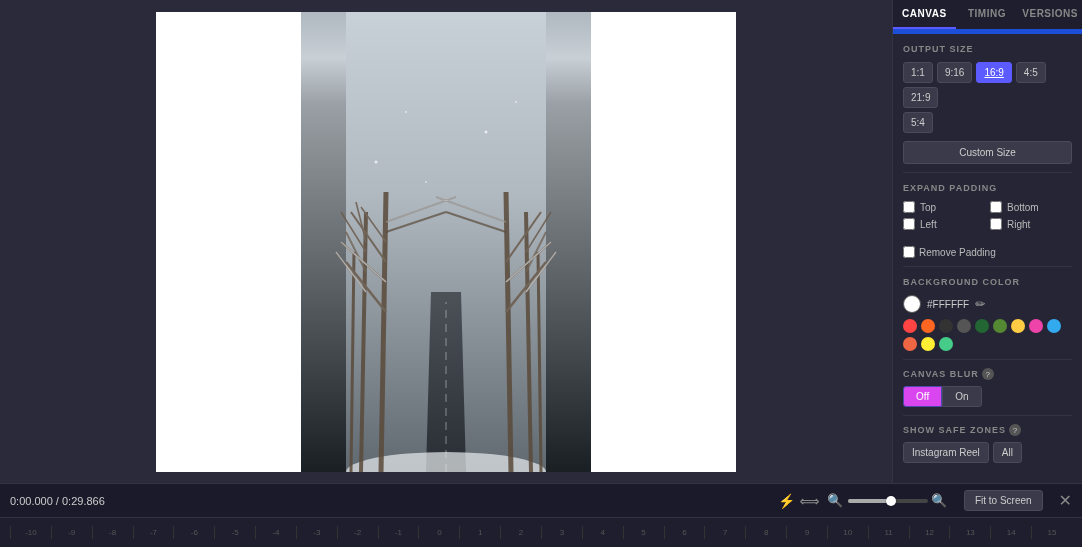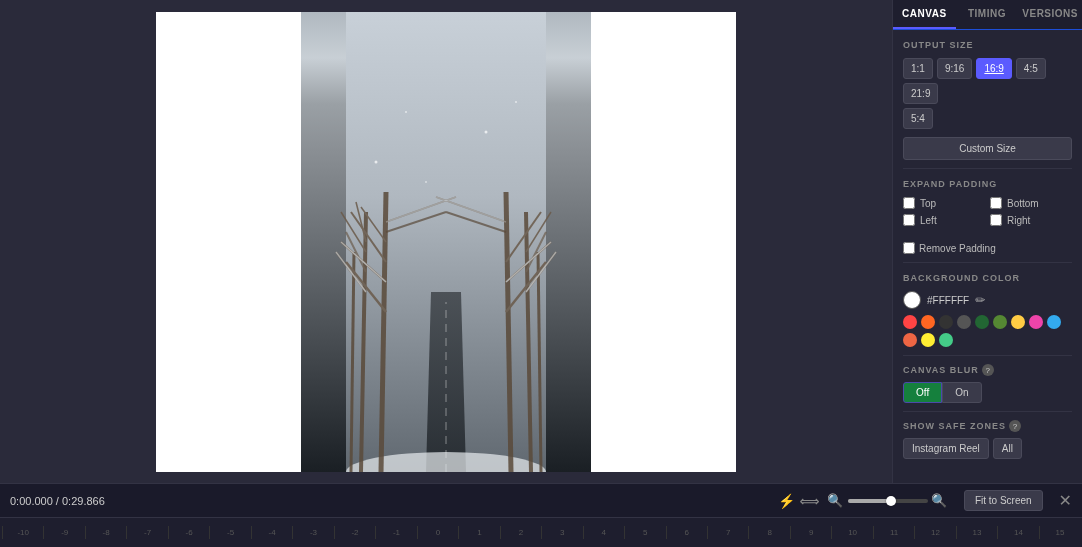--- a/index.html
+++ b/index.html
@@ -92,21 +92,21 @@
       background: #252535;
       display: flex;
       flex-direction: column;
       border-left: 1px solid #333344;
       overflow-y: auto;
     }
 
     
     .tabs {
       display: flex;
-      border-bottom: 1px solid #1d4ed8;
+      border-bottom: 5px solid #1d4ed8;
       background: #1e1e2e;
     }
 
     .tab {
       flex: 1;
       padding: 8px 4px;
       text-align: center;
       font-size: 10px;
       font-weight: bold;
       color: #888;
@@ -275,21 +275,21 @@
 
     .toggle-btn:first-child {
       border-radius: 3px 0 0 3px;
     }
 
     .toggle-btn:last-child {
       border-radius: 0 3px 3px 0;
     }
 
     .toggle-btn.active-off {
-      background: #15803d;
+      background: #d946ef;
       color: #fff;
       border-color: #4a4aaa;
     }
 
     .safe-zone-row {
       display: flex;
       gap: 4px;
       flex-wrap: wrap;
       margin-bottom: 4px;
     }
@@ -398,21 +398,21 @@
       margin-left: 8px;
     }
 
     
     .timeline-area {
       height: 30px;
       background: #1e1e2e;
       border-top: 1px solid #333344;
       display: flex;
       align-items: center;
-      padding: 0 2px;
+      padding: 0 10px;
       overflow: hidden;
     }
 
     .timeline-marks {
       display: flex;
       gap: 0;
       width: 100%;
     }
 
     .timeline-mark {

